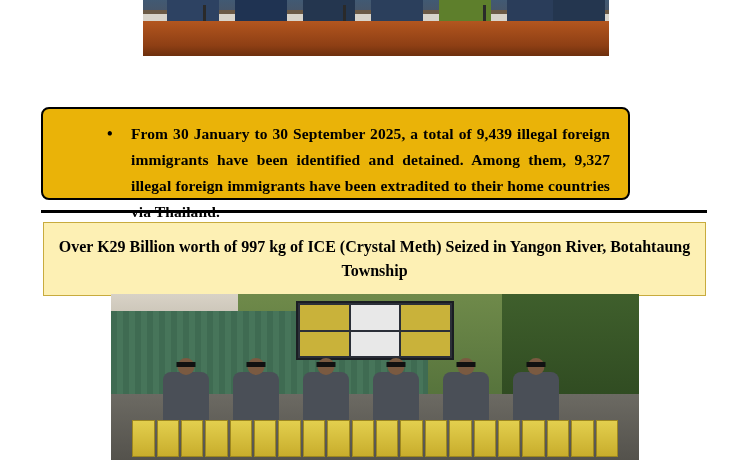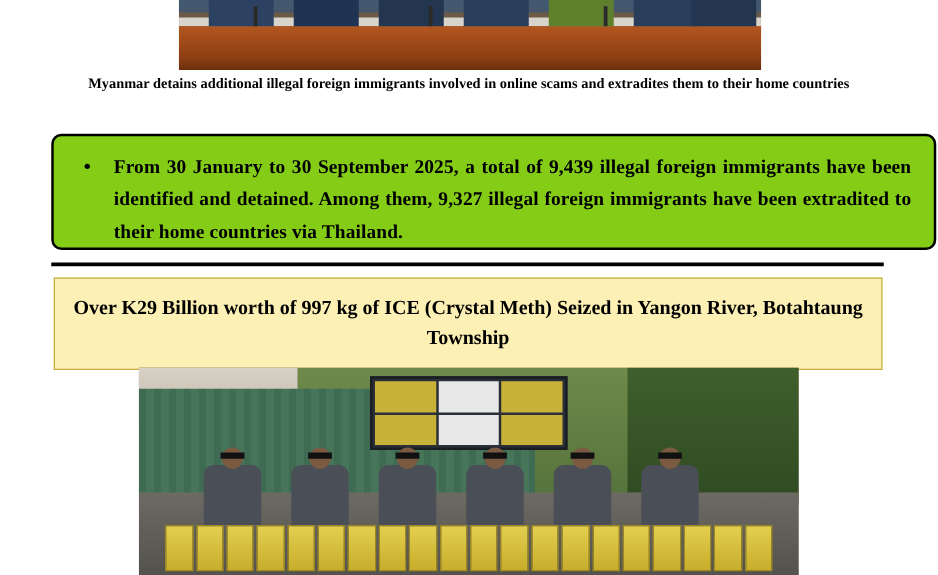--- a/index.html
+++ b/index.html
@@ -100,26 +100,27 @@
     font-size: 11.5px;
     line-height: 15px;
     font-family: "Liberation Serif", serif;
   }
 
   
   .bullet-box {
     position: absolute;
     left: 41px;
     top: 107px;
-    width: 708px;
+    width: 589px;
     height: 93px;
     border: 2px solid #000000;
     border-radius: 8px;
     box-sizing: border-box;
-    background: #84cc16;
+    background: #eab308;
+    padding-left: 40px;
   }
   .bullet-list {
     margin: 0;
     padding: 12px 18px 0 48px;
     list-style: none;
   }
   .bullet-item {
     position: relative;
     font-size: 15.5px;
     font-weight: bold;
@@ -282,21 +283,20 @@
       <div class="officer" style="left:296px; background:#5e7f2c;"></div>
       <div class="officer" style="left:364px; background:#2a3d5a;"></div>
       <div class="officer" style="left:410px; background:#24364f;"></div>
 
       <div class="mic" style="left:60px;"></div>
       <div class="mic" style="left:200px;"></div>
       <div class="mic" style="left:340px;"></div>
     </div>
   </div>
 
-  <div class="caption">Myanmar detains additional illegal foreign immigrants involved in online scams and extradites them to their home countries</div>
 
   <div class="bullet-box">
     <ul class="bullet-list">
       <li class="bullet-item">From 30 January to 30 September 2025, a total of 9,439 illegal foreign immigrants have been identified and detained. Among them, 9,327 illegal foreign immigrants have been extradited to their home countries via Thailand.</li>
     </ul>
   </div>
 
   <div class="divider"></div>
 
   <div class="headline-box">

